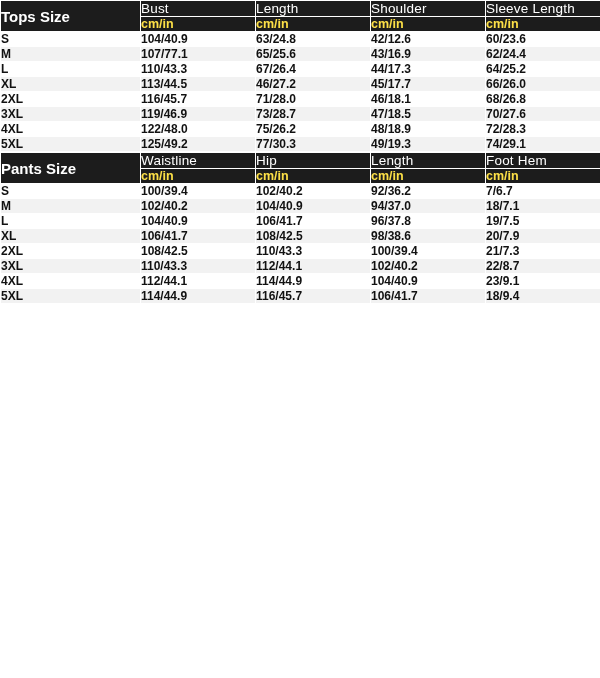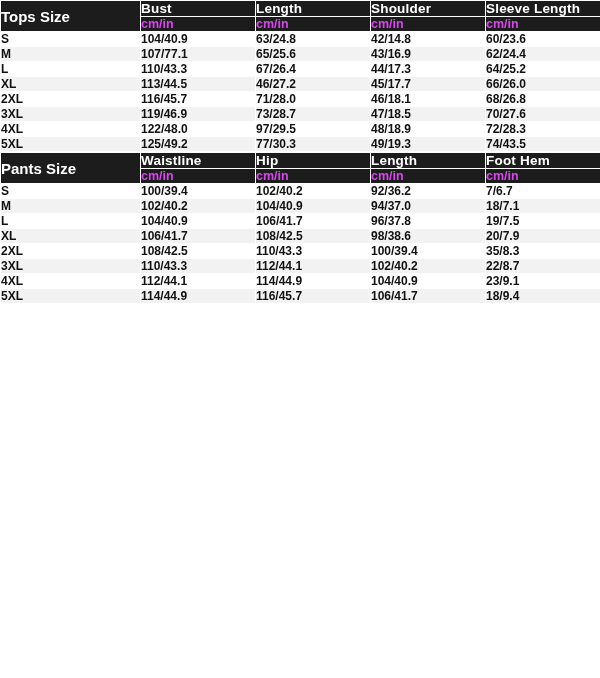--- a/index.html
+++ b/index.html
@@ -28,39 +28,39 @@
   }
   table.size-table td, table.size-table th {
     border: 1px solid #ffffff;
     padding: 0;
     margin: 0;
   }
   
   .hdr-cell {
     background: #1c1c1c;
     color: #ffffff;
-    font-weight: bold;
+    font-weight: normal;
     font-size: 13.5px;
     padding: 9px 10px 9px 10px;
     text-align: left;
     vertical-align: middle;
     letter-spacing: 0.2px;
   }
   .hdr-corner {
     background: #1c1c1c;
     color: #ffffff;
     font-weight: bold;
     font-size: 15px;
     padding: 10px 10px;
     text-align: left;
     vertical-align: middle;
   }
   .unit-cell {
     background: #1c1c1c;
-    color: #d946ef;
+    color: #fde047;
     font-weight: bold;
     font-size: 12.5px;
     padding: 8px 10px 10px 10px;
     text-align: left;
     vertical-align: middle;
   }
   
   .row-odd td {
     background: #f2f2f2;
   }
@@ -113,21 +113,21 @@
         <td class="unit-cell">cm/in</td>
         <td class="unit-cell">cm/in</td>
         <td class="unit-cell">cm/in</td>
         <td class="unit-cell">cm/in</td>
       </tr>
 
       <tr class="row-even">
         <td class="data label">S</td>
         <td class="data">104/40.9</td>
         <td class="data">63/24.8</td>
-        <td class="data">42/14.8</td>
+        <td class="data">42/12.6</td>
         <td class="data">60/23.6</td>
       </tr>
       <tr class="row-odd">
         <td class="data label">M</td>
         <td class="data">107/77.1</td>
         <td class="data">65/25.6</td>
         <td class="data">43/16.9</td>
         <td class="data">62/24.4</td>
       </tr>
       <tr class="row-even">
@@ -154,30 +154,30 @@
       <tr class="row-odd">
         <td class="data label">3XL</td>
         <td class="data">119/46.9</td>
         <td class="data">73/28.7</td>
         <td class="data">47/18.5</td>
         <td class="data">70/27.6</td>
       </tr>
       <tr class="row-even">
         <td class="data label">4XL</td>
         <td class="data">122/48.0</td>
-        <td class="data">97/29.5</td>
+        <td class="data">75/26.2</td>
         <td class="data">48/18.9</td>
         <td class="data">72/28.3</td>
       </tr>
       <tr class="row-odd">
         <td class="data label">5XL</td>
         <td class="data">125/49.2</td>
         <td class="data">77/30.3</td>
         <td class="data">49/19.3</td>
-        <td class="data">74/43.5</td>
+        <td class="data">74/29.1</td>
       </tr>
     </tbody>
   </table>
 
   <table class="size-table">
     <colgroup>
       <col class="col-label">
         <col class="col-d">
         <col class="col-d">
         <col class="col-d">
@@ -224,21 +224,21 @@
         <td class="data">106/41.7</td>
         <td class="data">108/42.5</td>
         <td class="data">98/38.6</td>
         <td class="data">20/7.9</td>
       </tr>
       <tr class="row-even">
         <td class="data label">2XL</td>
         <td class="data">108/42.5</td>
         <td class="data">110/43.3</td>
         <td class="data">100/39.4</td>
-        <td class="data">35/8.3</td>
+        <td class="data">21/7.3</td>
       </tr>
       <tr class="row-odd">
         <td class="data label">3XL</td>
         <td class="data">110/43.3</td>
         <td class="data">112/44.1</td>
         <td class="data">102/40.2</td>
         <td class="data">22/8.7</td>
       </tr>
       <tr class="row-even">
         <td class="data label">4XL</td>

